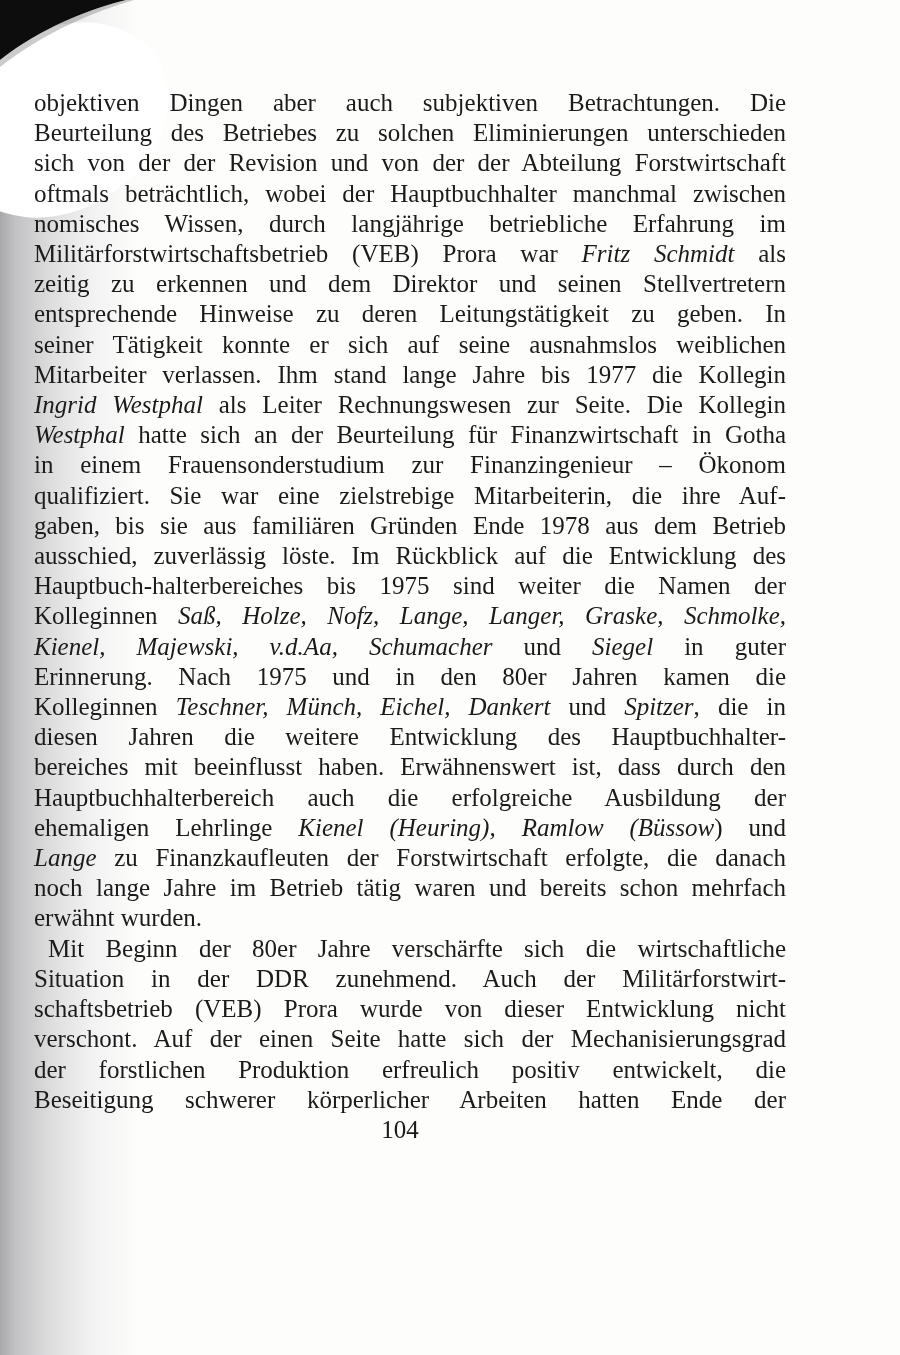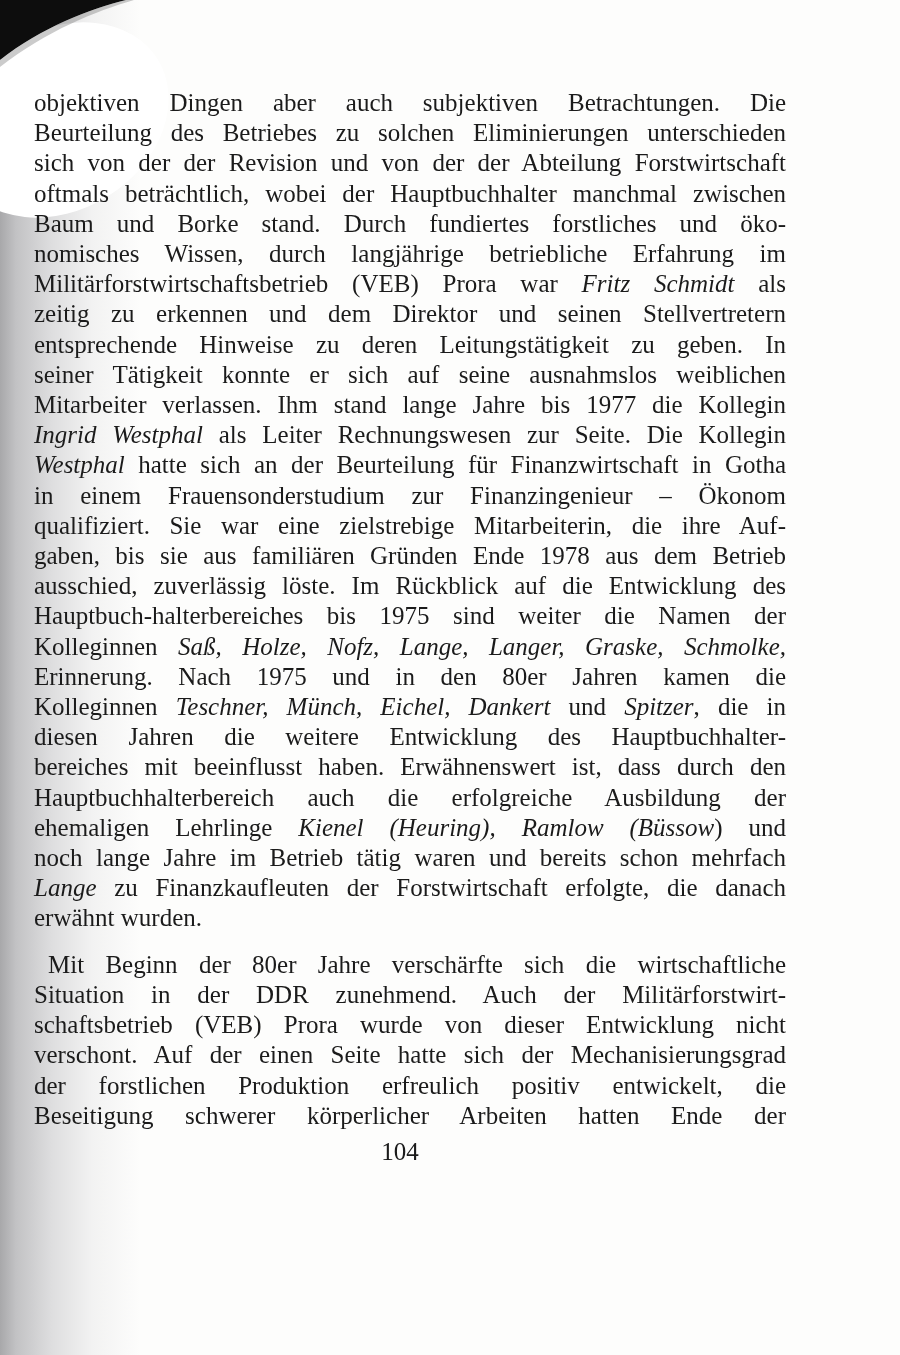--- a/index.html
+++ b/index.html
@@ -55,28 +55,26 @@
     line-height: 30.2px;
     white-space: nowrap;
     text-align: justify;
     text-align-last: justify;
   }
   .line.last {
     text-align-last: left;
   }
   .line.indent {
     padding-left: 14px;
-    margin-top: 16px;
   }
   .line .it {
     font-style: italic;
     font-family: Liberation Serif, serif;
   }
   .page-number {
-    margin-top: 6px;
     font-size: 25px;
     line-height: 30px;
     text-align: center;
     position: relative;
     left: -10px;
   }
 </style>
 </head>
 <body>
 
@@ -86,43 +84,43 @@
   <svg class="cover-corner" width="170" height="75" viewBox="0 0 170 75" aria-hidden="true">
     <path d="M0,0 L126,0 C90,9 42,27 0,60 Z" fill="#0d0d0d"></path>
     <path d="M0,60 C42,27 90,9 126,0 L134,0 C96,11 46,31 0,67 Z" fill="#6b6b6b" opacity="0.35"></path>
   </svg>
 
   <div class="text-block">
       <div class="line"><span>objektiven Dingen aber auch subjektiven Betrachtungen. Die</span></div>
       <div class="line"><span>Beurteilung des Betriebes zu solchen Eliminierungen unterschieden</span></div>
       <div class="line"><span>sich von der der Revision und von der der Abteilung Forstwirtschaft</span></div>
       <div class="line"><span>oftmals beträchtlich, wobei der Hauptbuchhalter manchmal zwischen</span></div>
-      <div class="line"><span>Baum und Borke stand. Durch fundiertes forstliches und öko-</span></div>
       <div class="line"><span>nomisches Wissen, durch langjährige betriebliche Erfahrung im</span></div>
       <div class="line"><span>Militärforstwirtschaftsbetrieb (VEB) Prora war </span><span class="it">Fritz Schmidt</span><span> als</span></div>
       <div class="line"><span>zeitig zu erkennen und dem Direktor und seinen Stellvertretern</span></div>
       <div class="line"><span>entsprechende Hinweise zu deren Leitungstätigkeit zu geben. In</span></div>
       <div class="line"><span>seiner Tätigkeit konnte er sich auf seine ausnahmslos weiblichen</span></div>
       <div class="line"><span>Mitarbeiter verlassen. Ihm stand lange Jahre bis 1977 die Kollegin</span></div>
       <div class="line"><span class="it">Ingrid Westphal</span><span> als Leiter Rechnungswesen zur Seite. Die Kollegin</span></div>
       <div class="line"><span class="it">Westphal</span><span> hatte sich an der Beurteilung für Finanzwirtschaft in Gotha</span></div>
       <div class="line"><span>in einem Frauensonderstudium zur Finanzingenieur – Ökonom</span></div>
       <div class="line"><span>qualifiziert. Sie war eine zielstrebige Mitarbeiterin, die ihre Auf-</span></div>
       <div class="line"><span>gaben, bis sie aus familiären Gründen Ende 1978 aus dem Betrieb</span></div>
       <div class="line"><span>ausschied, zuverlässig löste. Im Rückblick auf die Entwicklung des</span></div>
       <div class="line"><span>Hauptbuch-halterbereiches bis 1975 sind weiter die Namen der</span></div>
       <div class="line"><span>Kolleginnen </span><span class="it">Saß, Holze, Nofz, Lange, Langer, Graske, Schmolke,</span></div>
+      <div class="line"><span class="it">Kienel, Majewski, v.d.Aa, Schumacher</span><span> und </span><span class="it">Siegel</span><span> in guter</span></div>
       <div class="line"><span>Erinnerung. Nach 1975 und in den 80er Jahren kamen die</span></div>
       <div class="line"><span>Kolleginnen </span><span class="it">Teschner, Münch, Eichel, Dankert</span><span> und </span><span class="it">Spitzer</span><span>, die in</span></div>
       <div class="line"><span>diesen Jahren die weitere Entwicklung des Hauptbuchhalter-</span></div>
       <div class="line"><span>bereiches mit beeinflusst haben. Erwähnenswert ist, dass durch den</span></div>
       <div class="line"><span>Hauptbuchhalterbereich auch die erfolgreiche Ausbildung der</span></div>
       <div class="line"><span>ehemaligen Lehrlinge </span><span class="it">Kienel (Heuring), Ramlow (Büssow</span><span>) und</span></div>
+      <div class="line"><span class="it">Lange</span><span> zu Finanzkaufleuten der Forstwirtschaft erfolgte, die danach</span></div>
       <div class="line"><span>noch lange Jahre im Betrieb tätig waren und bereits schon mehrfach</span></div>
-      <div class="line"><span class="it">Lange</span><span> zu Finanzkaufleuten der Forstwirtschaft erfolgte, die danach</span></div>
       <div class="line last"><span>erwähnt wurden.</span></div>
       <div class="line indent"><span>Mit Beginn der 80er Jahre verschärfte sich die wirtschaftliche</span></div>
       <div class="line"><span>Situation in der DDR zunehmend. Auch der Militärforstwirt-</span></div>
       <div class="line"><span>schaftsbetrieb (VEB) Prora wurde von dieser Entwicklung nicht</span></div>
       <div class="line"><span>verschont. Auf der einen Seite hatte sich der Mechanisierungsgrad</span></div>
       <div class="line"><span>der forstlichen Produktion erfreulich positiv entwickelt, die</span></div>
       <div class="line"><span>Beseitigung schwerer körperlicher Arbeiten hatten Ende der</span></div>
       <div class="page-number">104</div>
     </div>
 </div>

